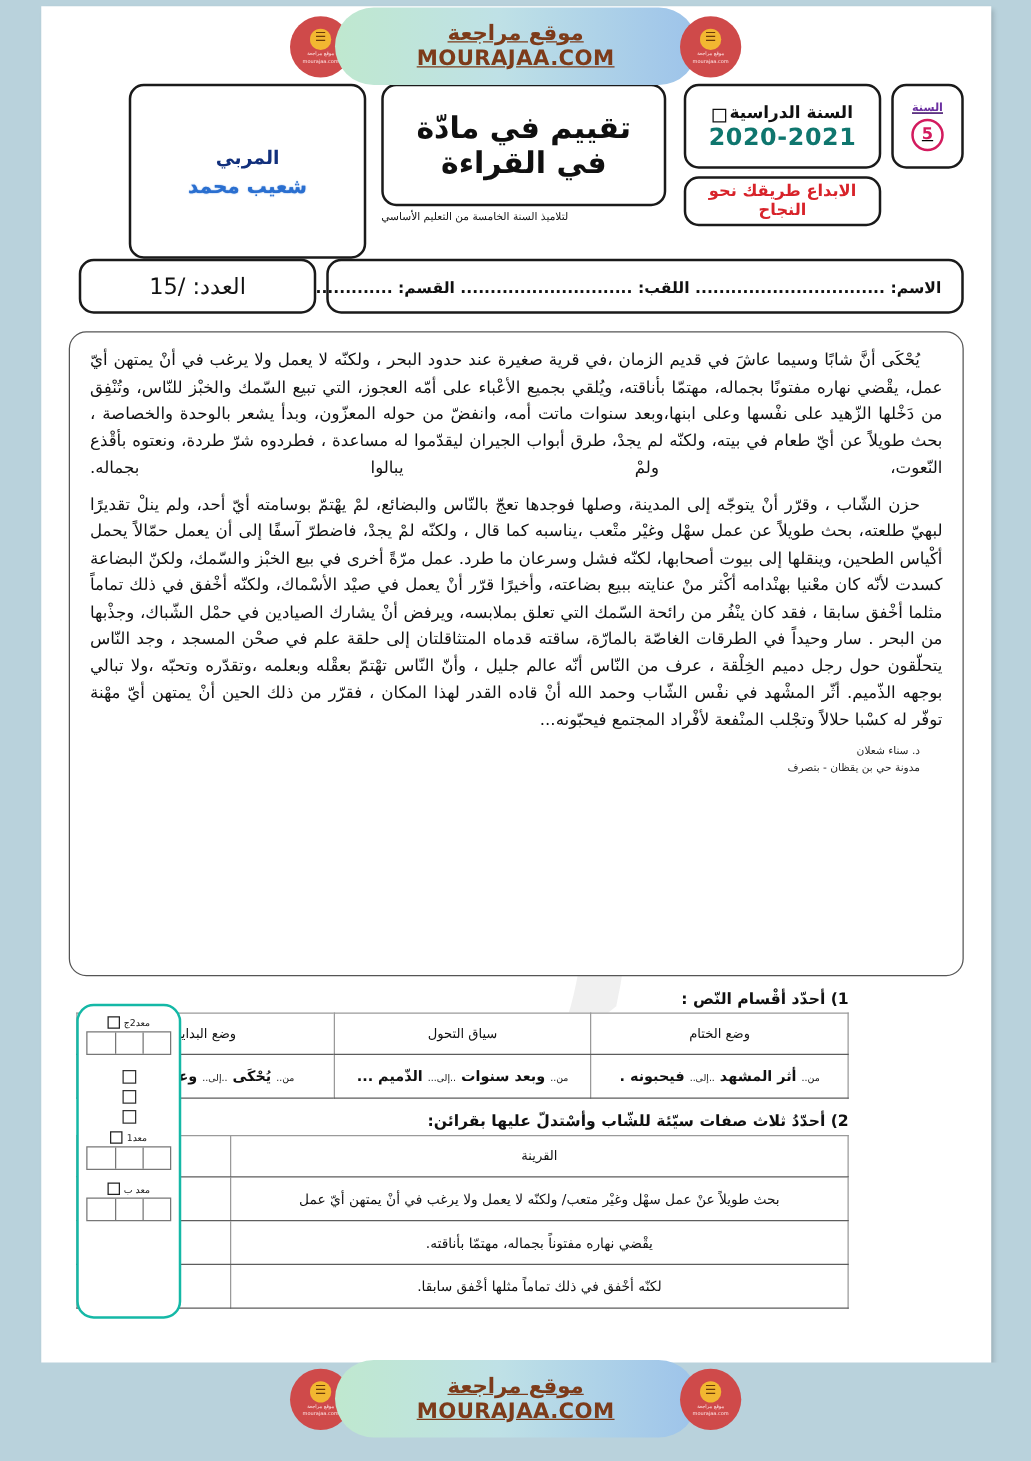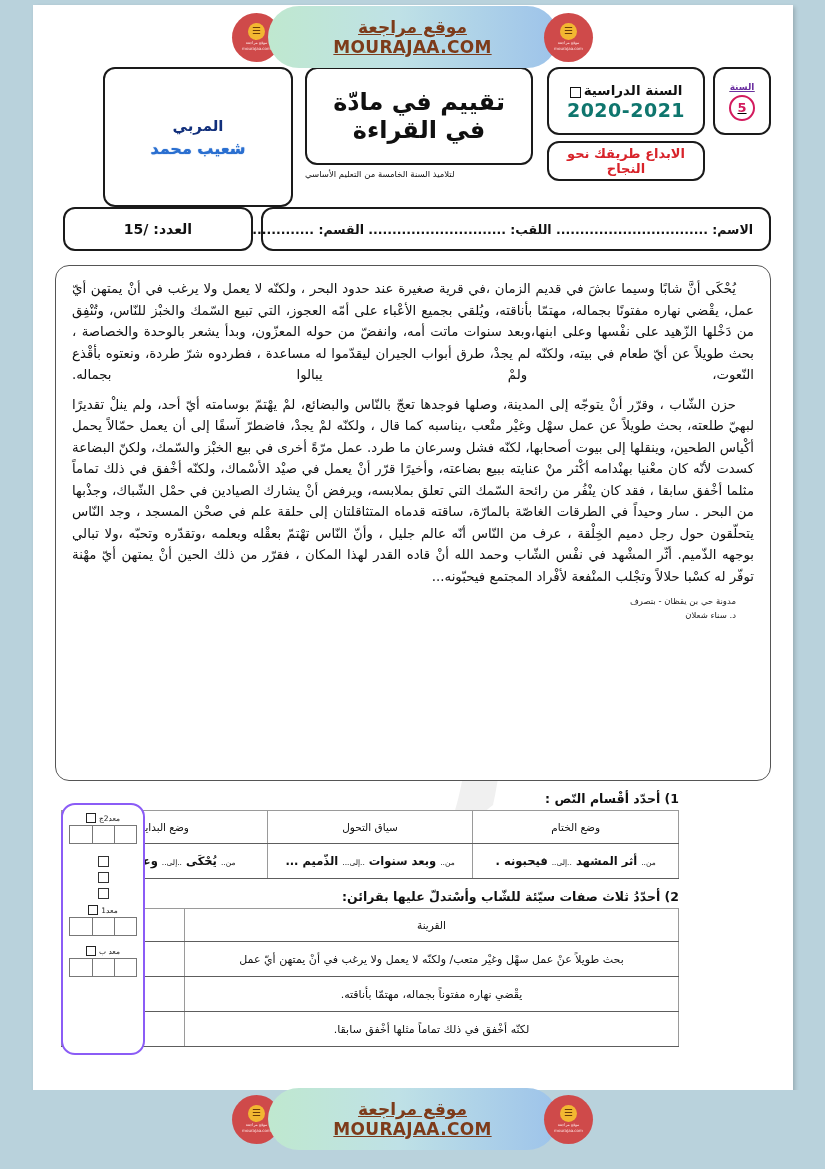--- a/index.html
+++ b/index.html
@@ -134,21 +134,21 @@
     right: 0px; top: 0px; width: 510px; height: 44px;
     justify-content: flex-start; padding: 0 16px;
   }
   #identity-box .ident-text {
     font-size: 12.5px; font-weight: bold; color: #111; white-space: nowrap;
   }
   #score-box {
     right: 518px; top: 0px; width: 190px; height: 44px;
   }
   #score-box .score-text {
-    font-size: 14px; font-weight: bold; color: #111;
+    font-size: 18px; font-weight: normal; color: #111;
   }
 
   
   #passage-box {
     position: relative;
     margin-top: 10px;
     border: 1.6px solid #555;
     border-radius: 14px;
     padding: 12px 16px 8px 16px;
     box-sizing: border-box;
@@ -211,21 +211,21 @@
   .q-table td.cell-seg { font-weight: bold; font-size: 11.5px; }
   .q-table td.cell-trait { font-weight: bold; font-size: 11.5px; width: 110px; }
   .q-table td.cell-proof { font-size: 11px; text-align: center; }
   .seg-small { font-size: 7.5px; font-weight: normal; }
 
   
   #scoring-sidebar {
     position: absolute;
     right: 626px;
     width: 84px;
-    border: 2px solid #8b5cf6;
+    border: 2px solid #14b8a6;
     border-radius: 14px;
     background: #fff;
     box-sizing: border-box;
     padding: 8px 6px;
     display: flex;
     flex-direction: column;
     align-items: center;
   }
   .crit-label {
     font-size: 7.5px;
@@ -362,22 +362,22 @@
       </div>
       <div class="box" id="score-box">
         <span class="score-text">العدد: /15</span>
       </div>
     </div>
 
     <div id="passage-box">
       <p>يُحْكَى أنَّ شابًا وسيما عاشَ في قديم الزمان ،في قرية صغيرة عند حدود البحر ، ولكنّه لا يعمل ولا يرغب في أنْ يمتهن أيّ عمل، يقْضي نهاره مفتونًا بجماله، مهتمّا بأناقته، ويُلقي بجميع الأعْباء على أمّه العجوز، التي تبيع السّمك والخبْز للنّاس، وتُنْفِق من دَخْلها الزّهيد على نفْسها وعلى ابنها،وبعد سنوات ماتت أمه، وانفضّ من حوله المعزّون، وبدأ يشعر بالوحدة والخصاصة ، بحث طويلاً عن أيّ طعام في بيته، ولكنّه لم يجدْ، طرق أبواب الجيران ليقدّموا له مساعدة ، فطردوه شرّ طردة، ونعتوه بأقْذع النّعوت، ولمْ يبالوا بجماله.</p>
       <p class="last-par">حزن الشّاب ، وقرّر أنْ يتوجّه إلى المدينة، وصلها فوجدها تعجّ بالنّاس والبضائع، لمْ يهْتمّ بوسامته أيّ أحد، ولم ينلْ تقديرًا لبهيّ طلعته، بحث طويلاً عن عمل سهْل وغيْر متْعب ،يناسبه كما قال ، ولكنّه لمْ يجدْ، فاضطرّ آسفًا إلى أن يعمل حمّالاً يحمل أكْياس الطحين، وينقلها إلى بيوت أصحابها، لكنّه فشل وسرعان ما طرد. عمل مرّةً أخرى في بيع الخبْز والسّمك، ولكنّ البضاعة كسدت لأنّه كان معْنيا بهنْدامه أكْثر منْ عنايته ببيع بضاعته، وأخيرًا قرّر أنْ يعمل في صيْد الأسْماك، ولكنّه أخْفق في ذلك تماماً مثلما أخْفق سابقا ، فقد كان ينْفُر من رائحة السّمك التي تعلق بملابسه، ويرفض أنْ يشارك الصيادين في حمْل الشّباك، وجذْبها من البحر . سار وحيداً في الطرقات الغاصّة بالمارّة، ساقته قدماه المتثاقلتان إلى حلقة علم في صحْن المسجد ، وجد النّاس يتحلّقون حول رجل دميم الخِلْقة ، عرف من النّاس أنّه عالم جليل ، وأنّ النّاس تهْتمّ بعقْله وبعلمه ،وتقدّره وتحبّه ،ولا تبالي بوجهه الذّميم. أثّر المشْهد في نفْس الشّاب وحمد الله أنْ قاده القدر لهذا المكان ، فقرّر من ذلك الحين أنْ يمتهن أيّ مهْنة توفّر له كسْبا حلالاً وتجْلب المنْفعة لأفْراد المجتمع فيحبّونه...</p>
       <div class="attribution">
+        <div>د. سناء شعلان</div>
         <div>مدونة حي بن يقظان - بتصرف</div>
-        <div>د. سناء شعلان</div>
       </div>
     </div>
 
     <div class="q-line">
       <span class="q-num">1)</span>
       <span>أحدّد أقْسام النّص :</span>
     </div>
 
     <table class="q-table">
       <thead>

